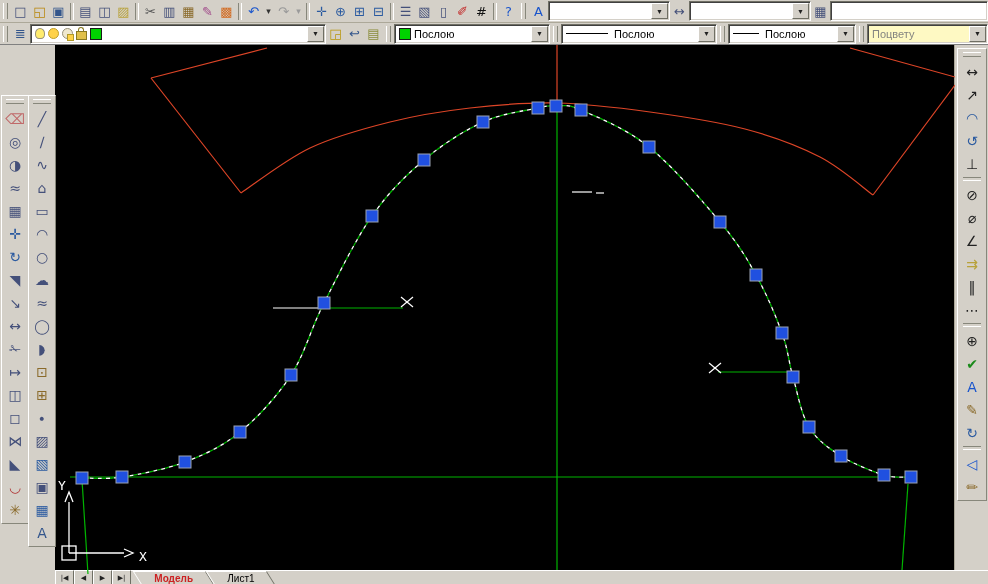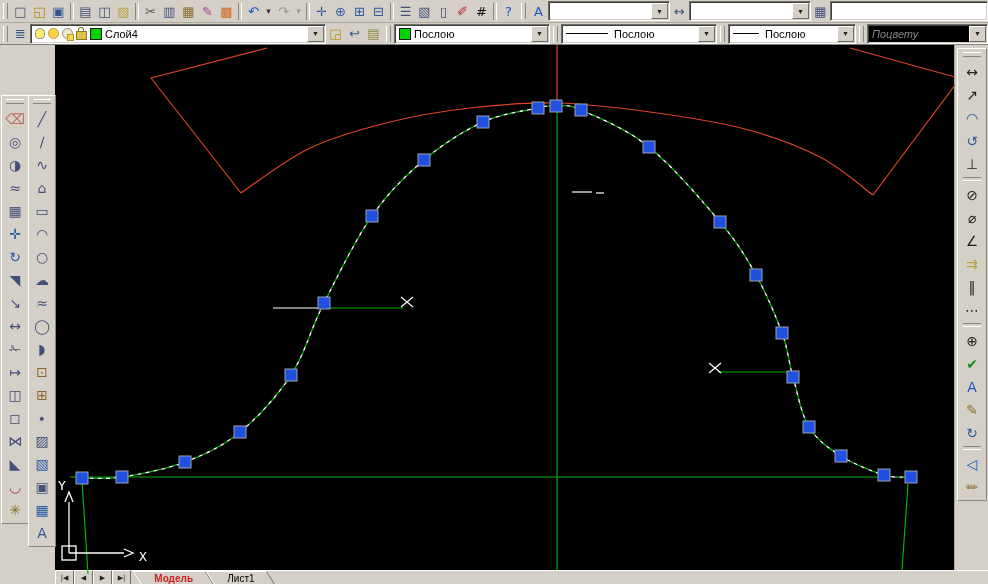--- a/index.html
+++ b/index.html
@@ -18,21 +18,21 @@
   .tsep{width:2px;height:17px;border-left:1px solid #87877b;border-right:1px solid #fff;margin:0 2px;flex:0 0 auto;}
   .tsep.h{width:18px;height:2px;border:none;border-top:1px solid #87877b;border-bottom:1px solid #fff;margin:2px auto;}
   
   .combo{height:18px;background:#fff;border:1px solid;border-color:#6f6f64 #fff #fff #6f6f64;
          box-shadow:inset 1px 1px 0 #404040 , inset -1px -1px 0 #d4d0c8;
          display:flex;align-items:center;padding-left:4px;flex:0 0 auto;position:relative;}
   .combo .lbl{flex:1;white-space:nowrap;overflow:hidden;color:#000;}
   .combo .drop{width:15px;height:14px;margin:0 1px 0 auto;background:#d4d0c8;border:1px solid;
                border-color:#fff #6f6f64 #6f6f64 #fff;display:flex;align-items:center;justify-content:center;
                font-size:7px;color:#222;flex:0 0 auto;}
-  .combo.disabled{background:#000000;font-style:italic;} .combo.disabled .lbl{color:#848480;}
+  .combo.disabled{background:#fef9c3;} .combo.disabled .lbl{color:#848480;}
   .ltline{border-top:1px solid #000;margin-right:6px;flex:0 0 auto;}
   .mini{margin-right:3px;flex:0 0 auto;}
   .bulb{width:8px;height:9px;border-radius:50% 50% 40% 40%;background:#ffec6e;border:1px solid #98927a;}
   .sun{width:9px;height:9px;border-radius:50%;background:#ffd24a;border:1px solid #c0a02a;}
   .freeze{width:9px;height:9px;border-radius:50%;background:#efe8cf;border:1px solid #98927a;position:relative;}
   .freeze:after{content:"";position:absolute;right:-2px;bottom:-3px;width:5px;height:5px;background:#ffd24a;border:1px solid #b09a2a;}
   .lock{width:9px;height:7px;background:#e0c04a;border:1px solid #8a7a22;margin-top:3px;position:relative;}
   .lock:before{content:"";position:absolute;top:-5px;left:1px;width:4px;height:4px;border:1px solid #8a7a22;border-bottom:none;border-radius:3px 3px 0 0;}
   .swatch{width:10px;height:10px;background:#00d200;border:1px solid #1a1a1a;}
   
@@ -180,21 +180,20 @@
       <div class="tb">
         <span class="g" style="color: rgb(51, 86, 140);">≣</span>
       </div>
     </div>
   <div class="combo" style="width:290px">
     <span class="mini bulb"></span>
     <span class="mini sun"></span>
     <span class="mini freeze"></span>
     <span class="mini lock"></span>
     <span class="mini swatch"></span>
-    <span class="lbl">Слой4</span>
     <span class="drop">▼</span>
   </div>
   <div class="strip">
       <div class="tb">
         <span class="g" style="color: rgb(184, 150, 11);">◲</span>
       </div>
       <div class="tb">
         <span class="g" style="color: rgb(51, 86, 140);">↩</span>
       </div>
       <div class="tb">

